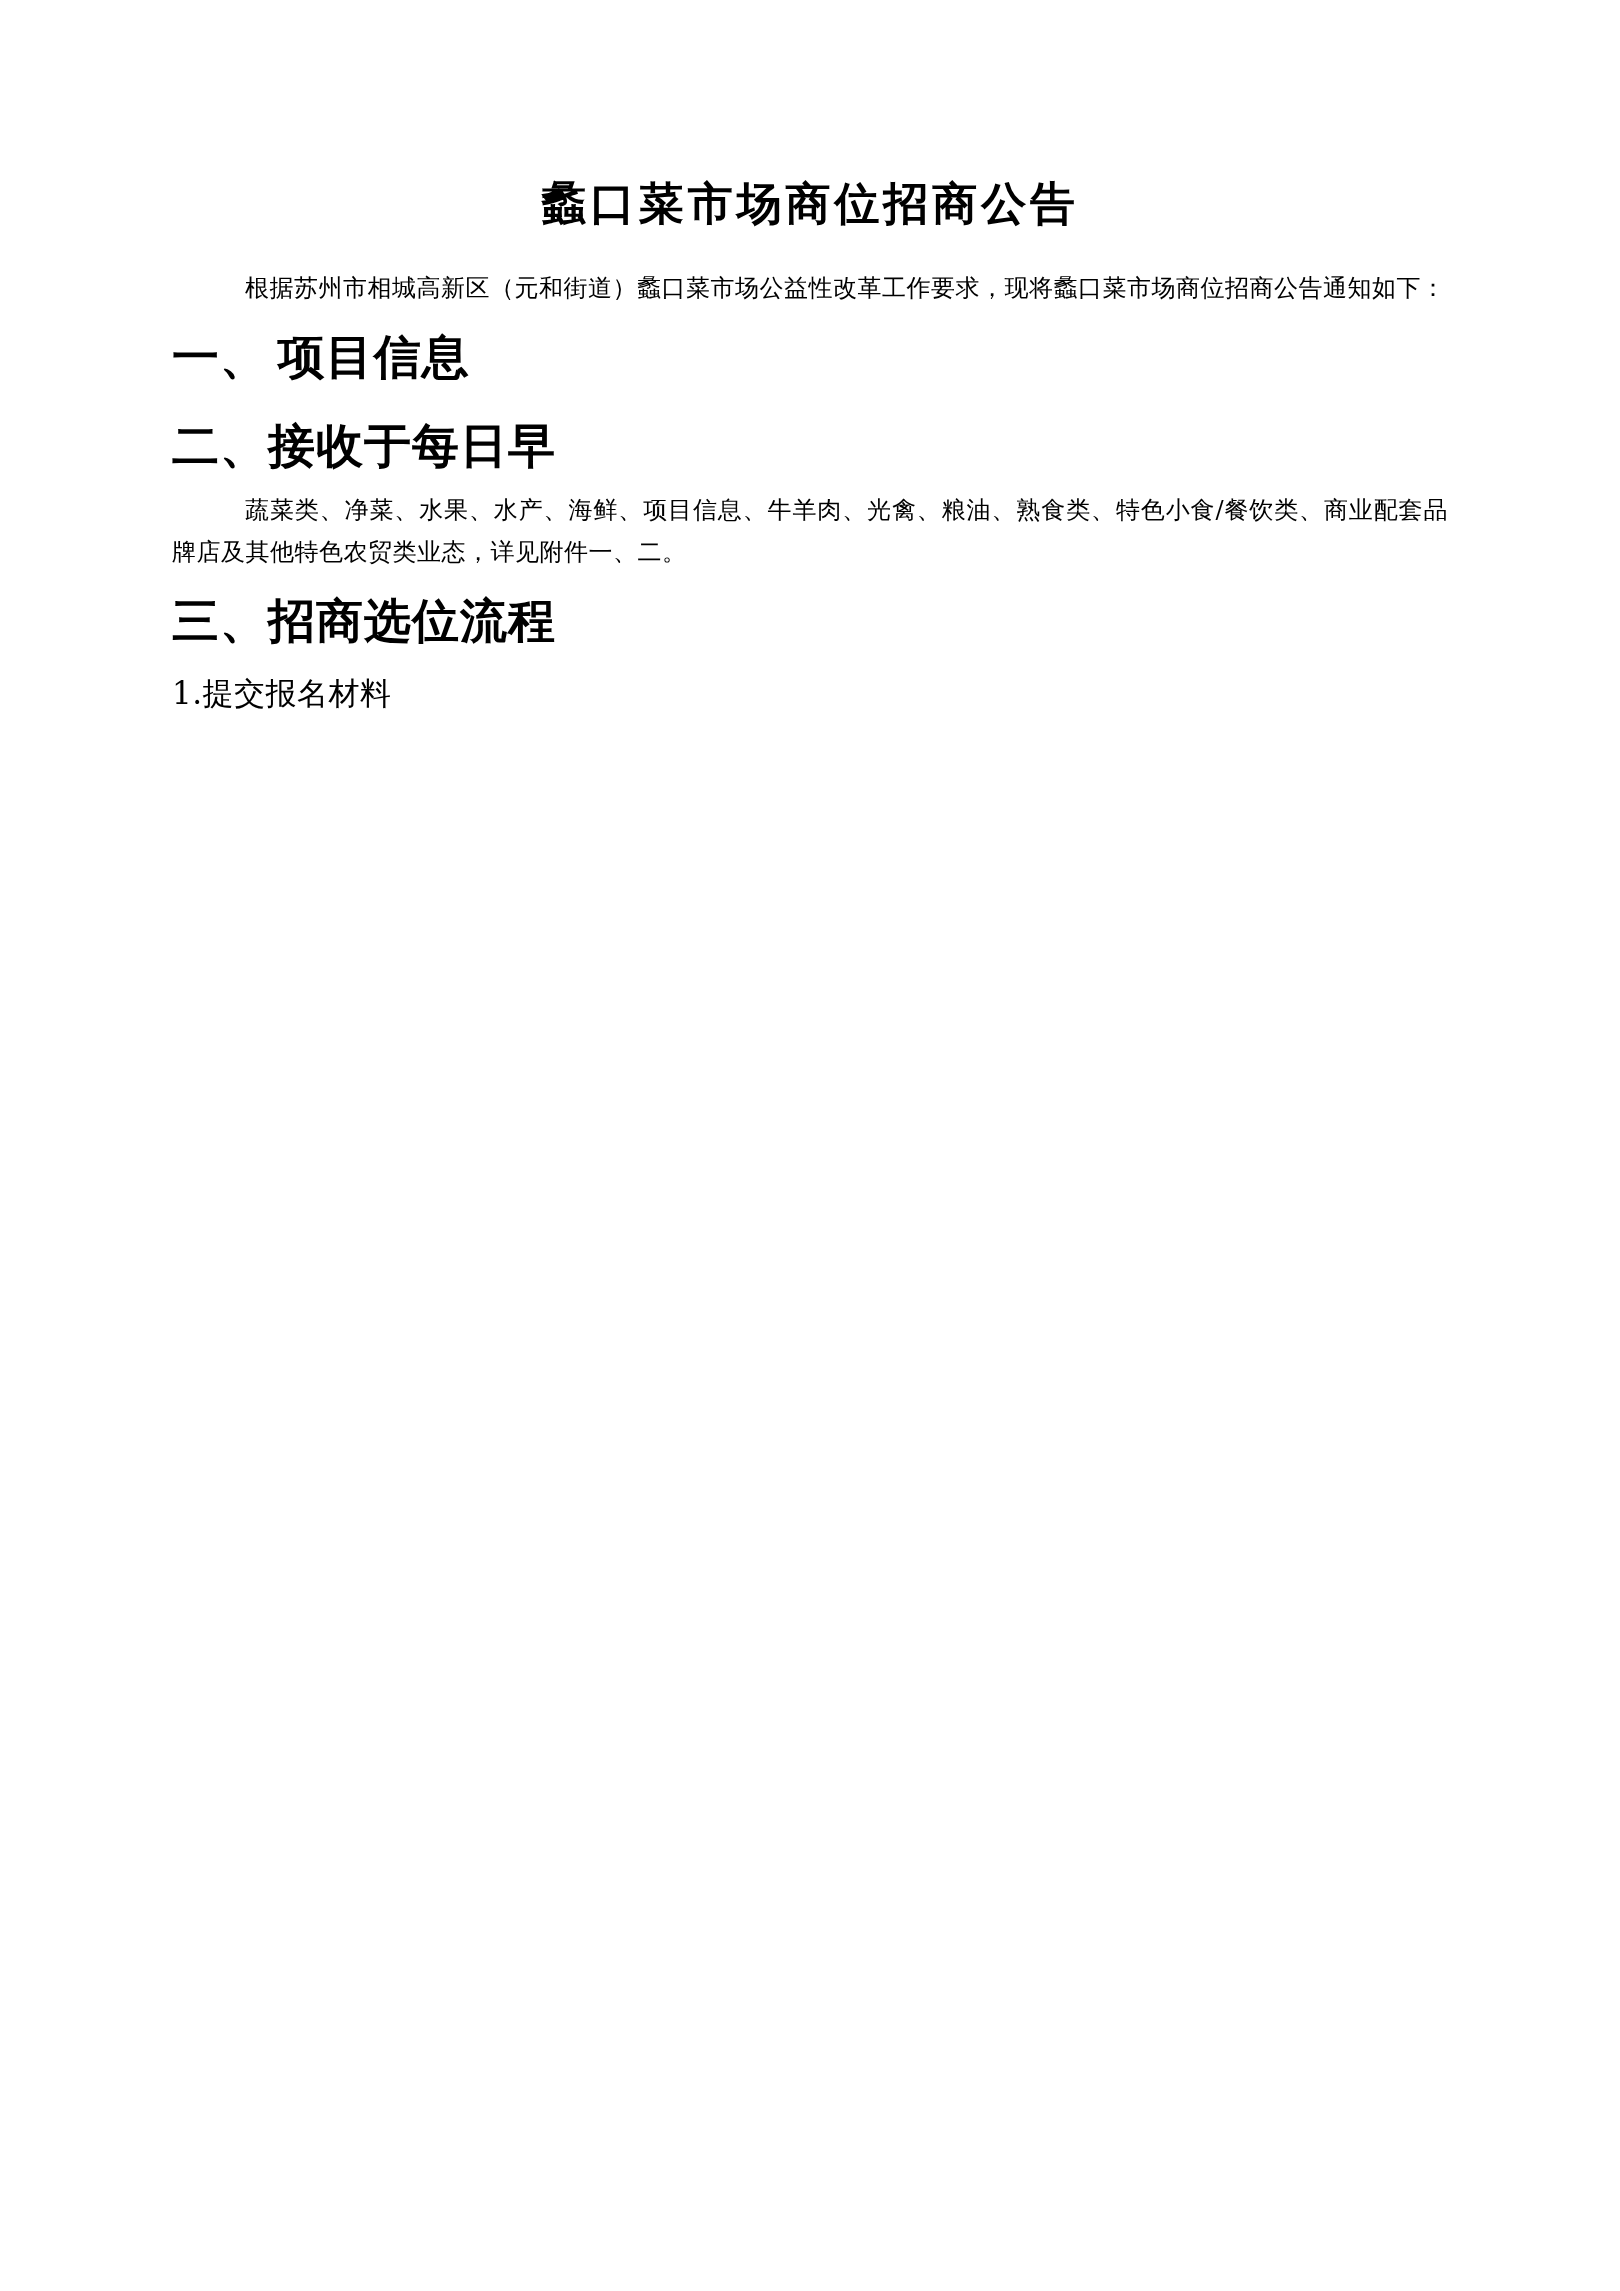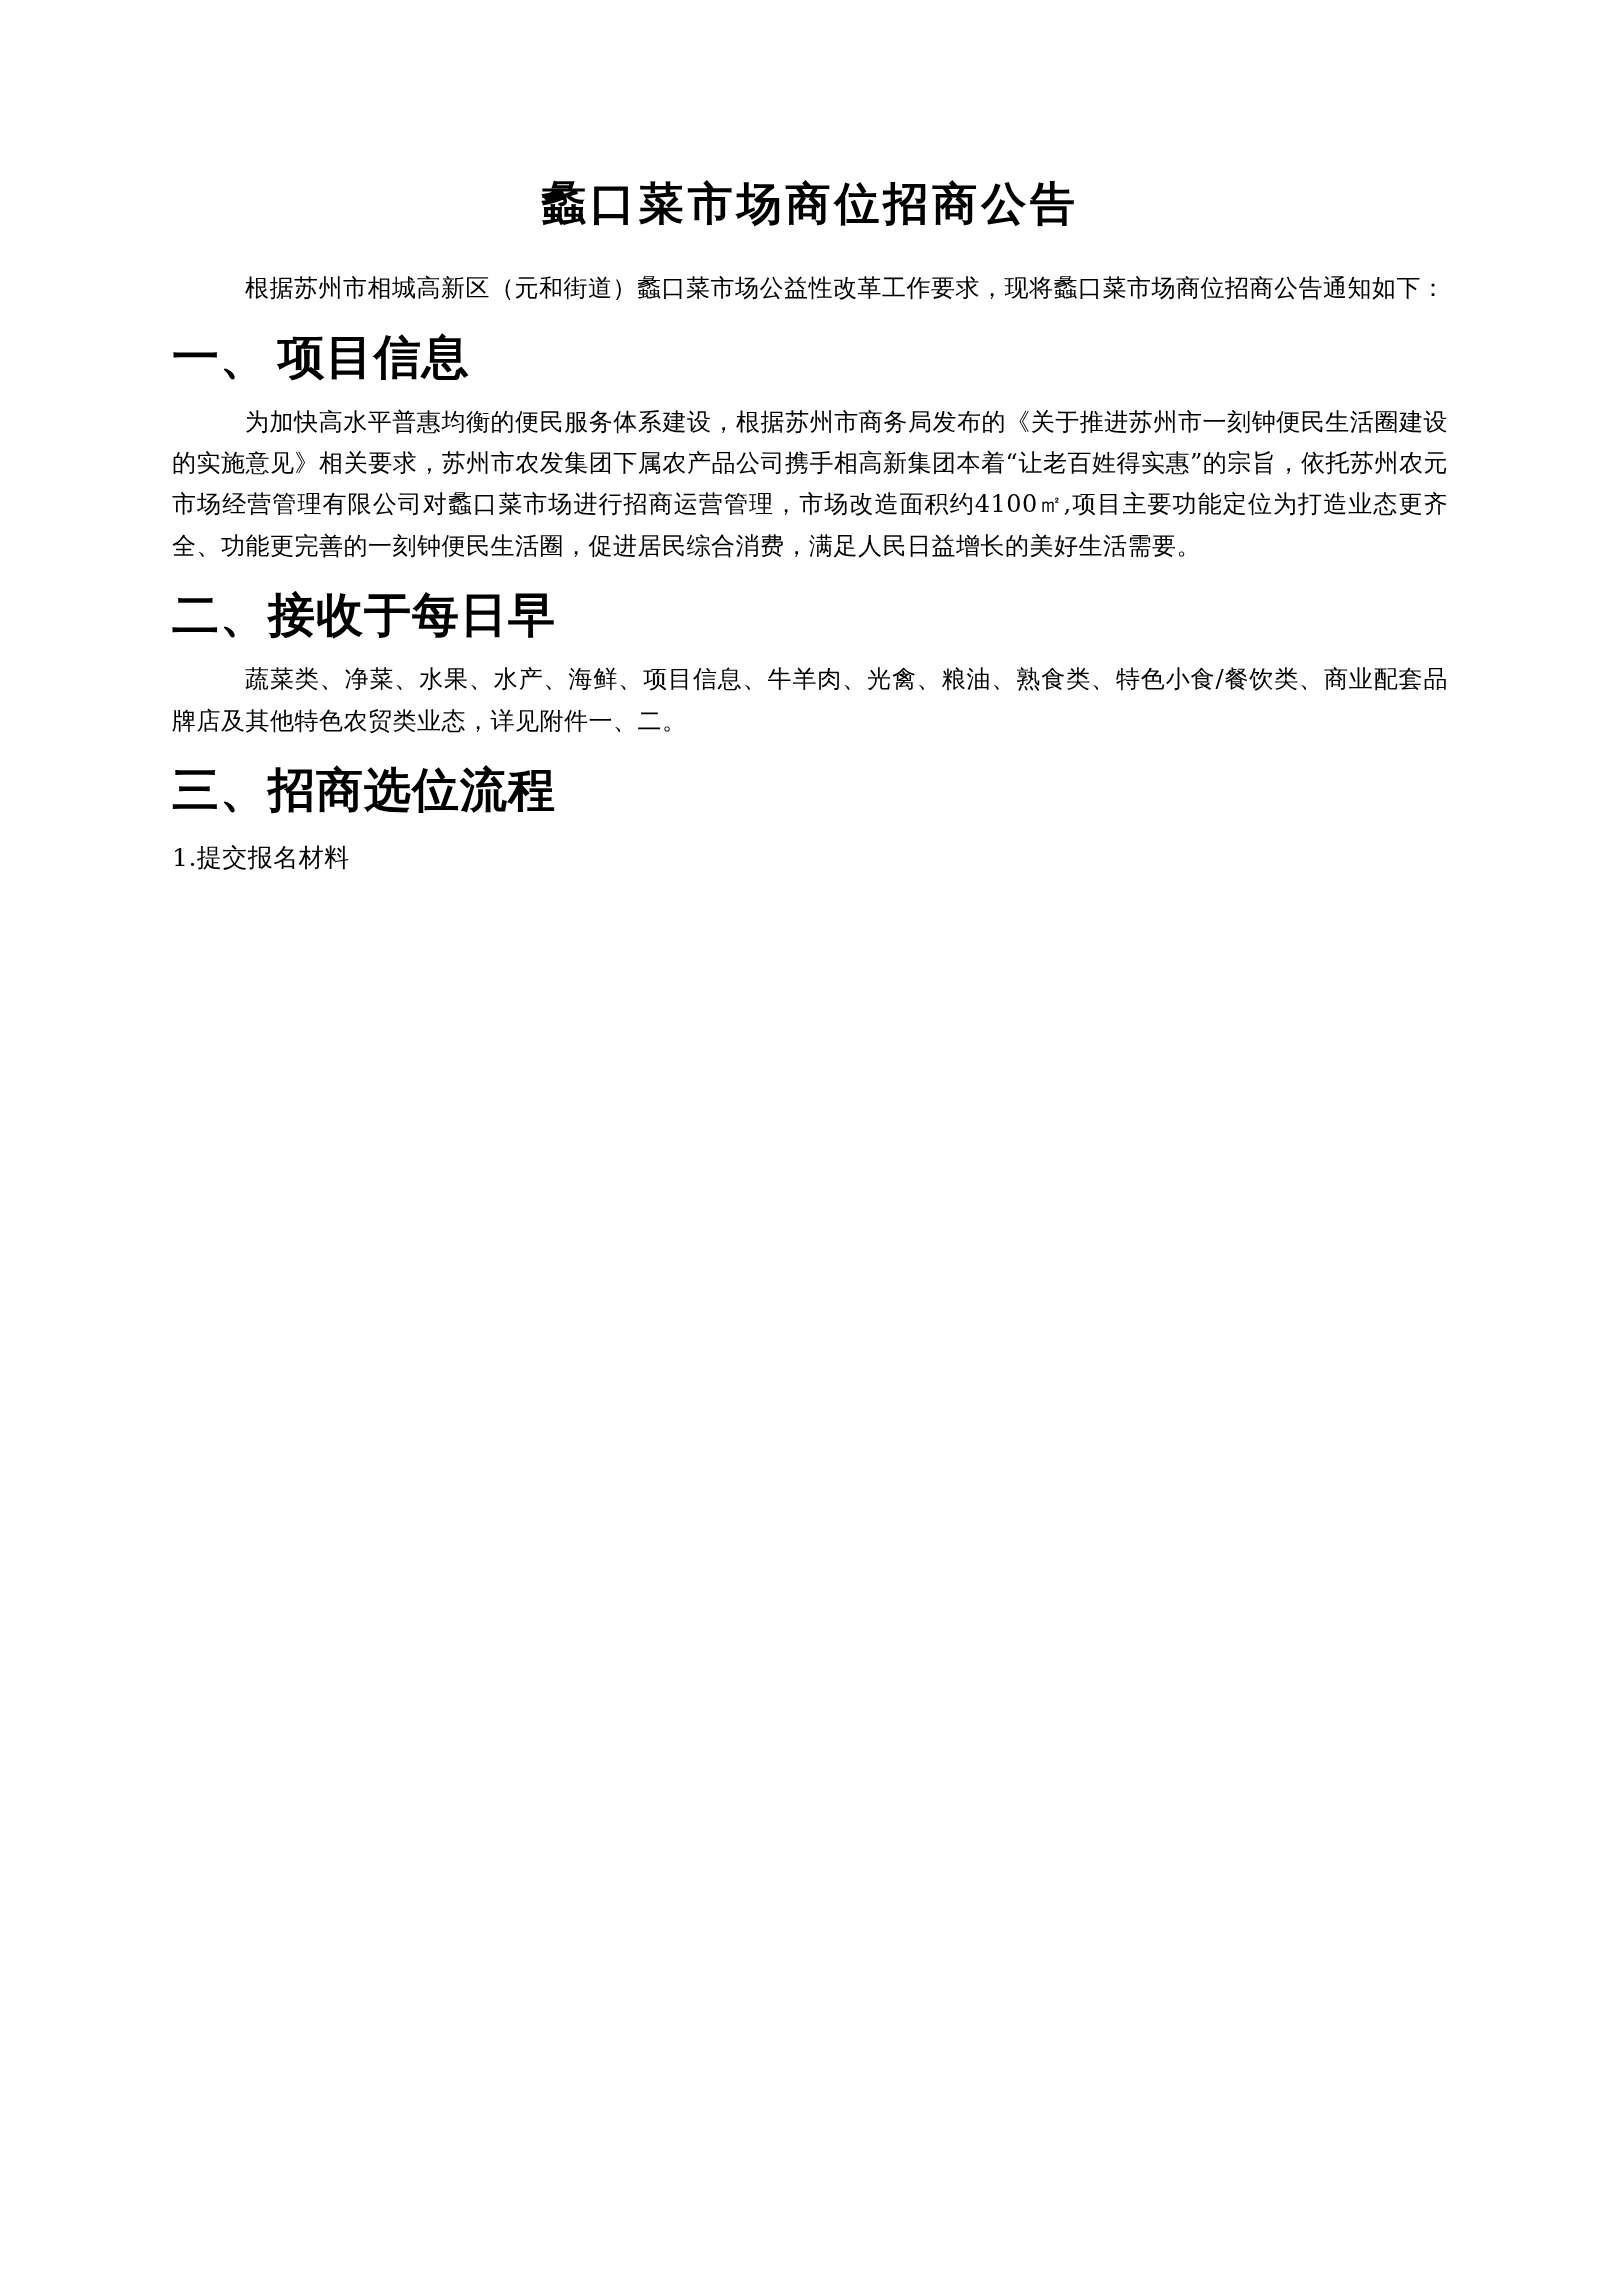--- a/index.html
+++ b/index.html
@@ -42,40 +42,39 @@
     font-size: 47px;
     font-weight: bold;
     line-height: 1.72;
     margin: 7.8px 0 3.9px 0;
     letter-spacing: 1px;
   }
   .heading .num {
     margin-right: 9.8px;
   }
   .subheading {
-    font-size: 25px;
+    font-size: 31px;
     line-height: 1.72;
     margin: 5.9px 0 2px 0;
     letter-spacing: 0.5px;
   }
 </style>
 </head>
 <body>
 
 <div class="page">
 
   <h1 class="doc-title">蠡口菜市场商位招商公告</h1>
 
   <p class="para">根据苏州市相城高新区（元和街道）蠡口菜市场公益性改革工作要求，现将蠡口菜市场商位招商公告通知如下：</p>
 
   <h2 class="heading">
     <span class="num">一、</span><span>项目信息</span>
   </h2>
 
-  <p class="para">为加快高水平普惠均衡的便民服务体系建设，根据苏州市商务局发布的《关于推进苏州市一刻钟便民生活圈建设的实施意见》相关要求，苏州市农发集团下属农产品公司携手相高新集团本着“让老百姓得实惠”的宗旨，依托苏州农元市场经营管理有限公司对蠡口菜市场进行招商运营管理，市场改造面积约4100㎡,项目主要功能定位为打造业态更齐全、功能更完善的一刻钟便民生活圈，促进居民综合消费，满足人民日益增长的美好生活需要。</p>
 
   <h2 class="heading">
     <span>二、</span><span>接收于每日早</span>
   </h2>
 
   <p class="para">蔬菜类、净菜、水果、水产、海鲜、项目信息、牛羊肉、光禽、粮油、熟食类、特色小食/餐饮类、商业配套品牌店及其他特色农贸类业态，详见附件一、二。</p>
 
   <h2 class="heading">
     <span>三、</span><span>招商选位流程</span>
   </h2>

